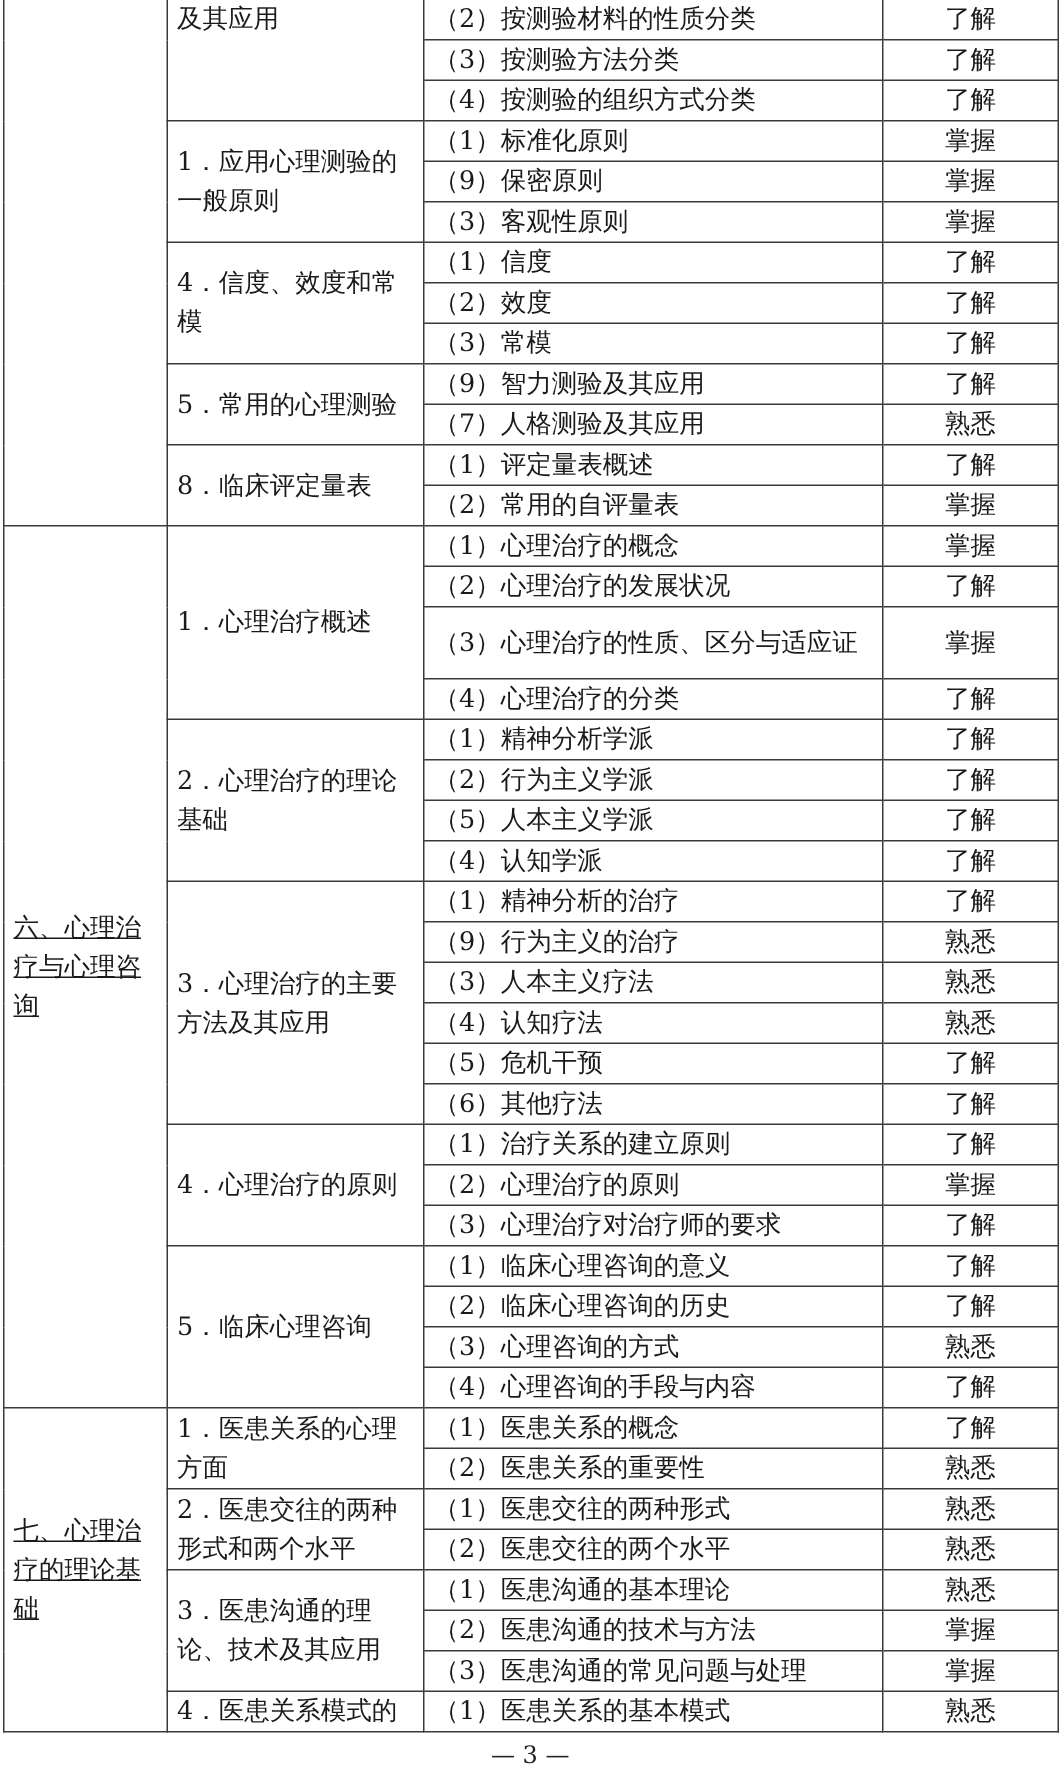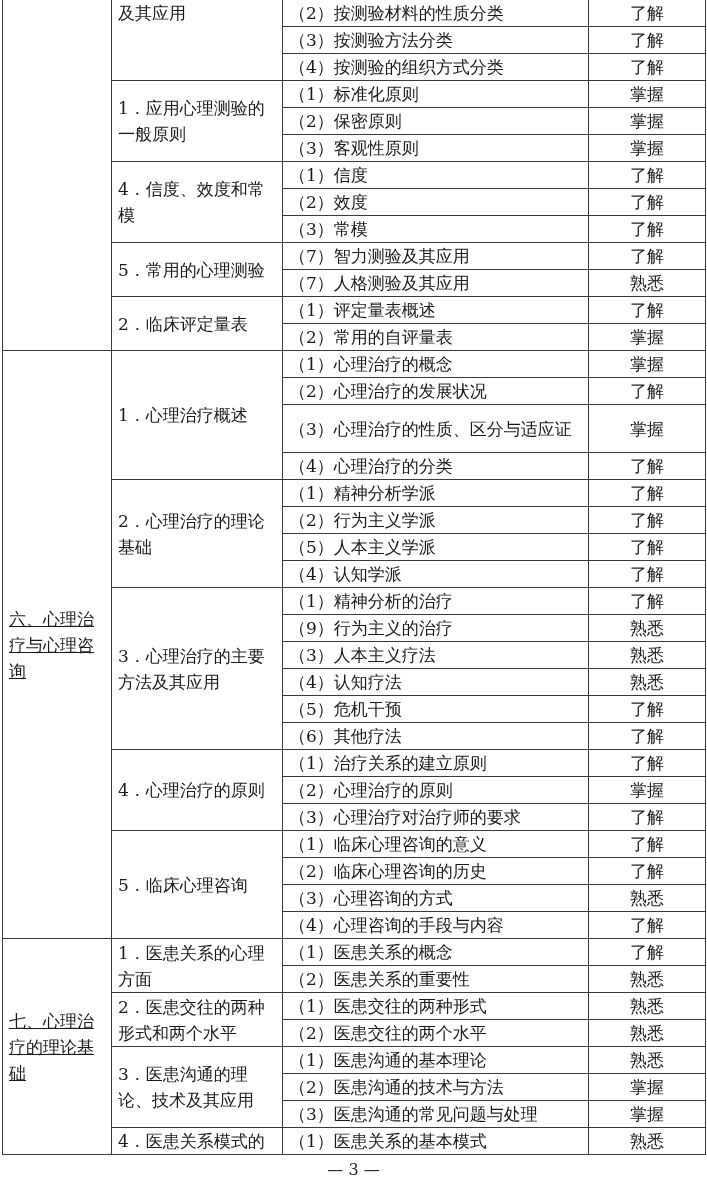--- a/index.html
+++ b/index.html
@@ -44,21 +44,21 @@
       <tr class="r">
         <td class="item">（4）按测验的组织方式分类</td>
         <td class="level">了解</td>
       </tr>
       <tr class="r">
         <td class="topic" rowspan="3">1．应用心理测验的一般原则</td>
         <td class="item">（1）标准化原则</td>
         <td class="level">掌握</td>
       </tr>
       <tr class="r">
-        <td class="item">（2）保密原则</td>
+        <td class="item">（9）保密原则</td>
         <td class="level">掌握</td>
       </tr>
       <tr class="r">
         <td class="item">（3）客观性原则</td>
         <td class="level">掌握</td>
       </tr>
       <tr class="r">
         <td class="topic" rowspan="3">4．信度、效度和常模</td>
         <td class="item">（1）信度</td>
         <td class="level">了解</td>
@@ -66,29 +66,29 @@
       <tr class="r">
         <td class="item">（2）效度</td>
         <td class="level">了解</td>
       </tr>
       <tr class="r">
         <td class="item">（3）常模</td>
         <td class="level">了解</td>
       </tr>
       <tr class="r">
         <td class="topic" rowspan="2">5．常用的心理测验</td>
-        <td class="item">（7）智力测验及其应用</td>
+        <td class="item">（9）智力测验及其应用</td>
         <td class="level">了解</td>
       </tr>
       <tr class="r">
         <td class="item">（7）人格测验及其应用</td>
         <td class="level">熟悉</td>
       </tr>
       <tr class="r">
-        <td class="topic" rowspan="2">2．临床评定量表</td>
+        <td class="topic" rowspan="2">8．临床评定量表</td>
         <td class="item">（1）评定量表概述</td>
         <td class="level">了解</td>
       </tr>
       <tr class="r">
         <td class="item">（2）常用的自评量表</td>
         <td class="level">掌握</td>
       </tr>
       <tr class="r">
         <td class="unit" rowspan="21">六、心理治疗与心理咨询</td>
         <td class="topic" rowspan="4">1．心理治疗概述</td>

